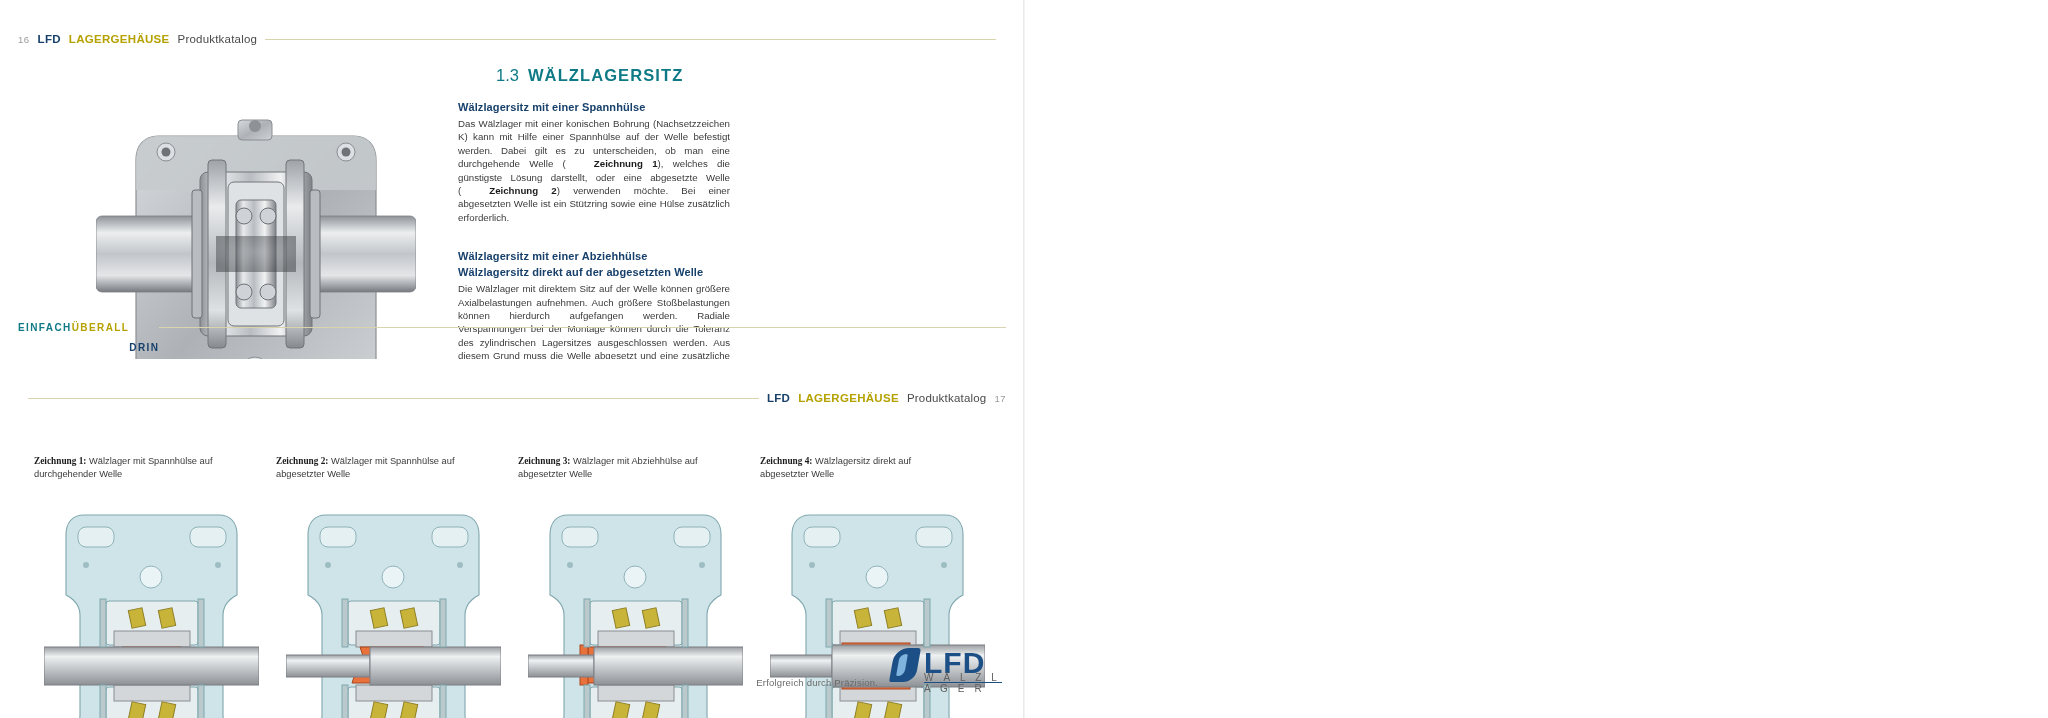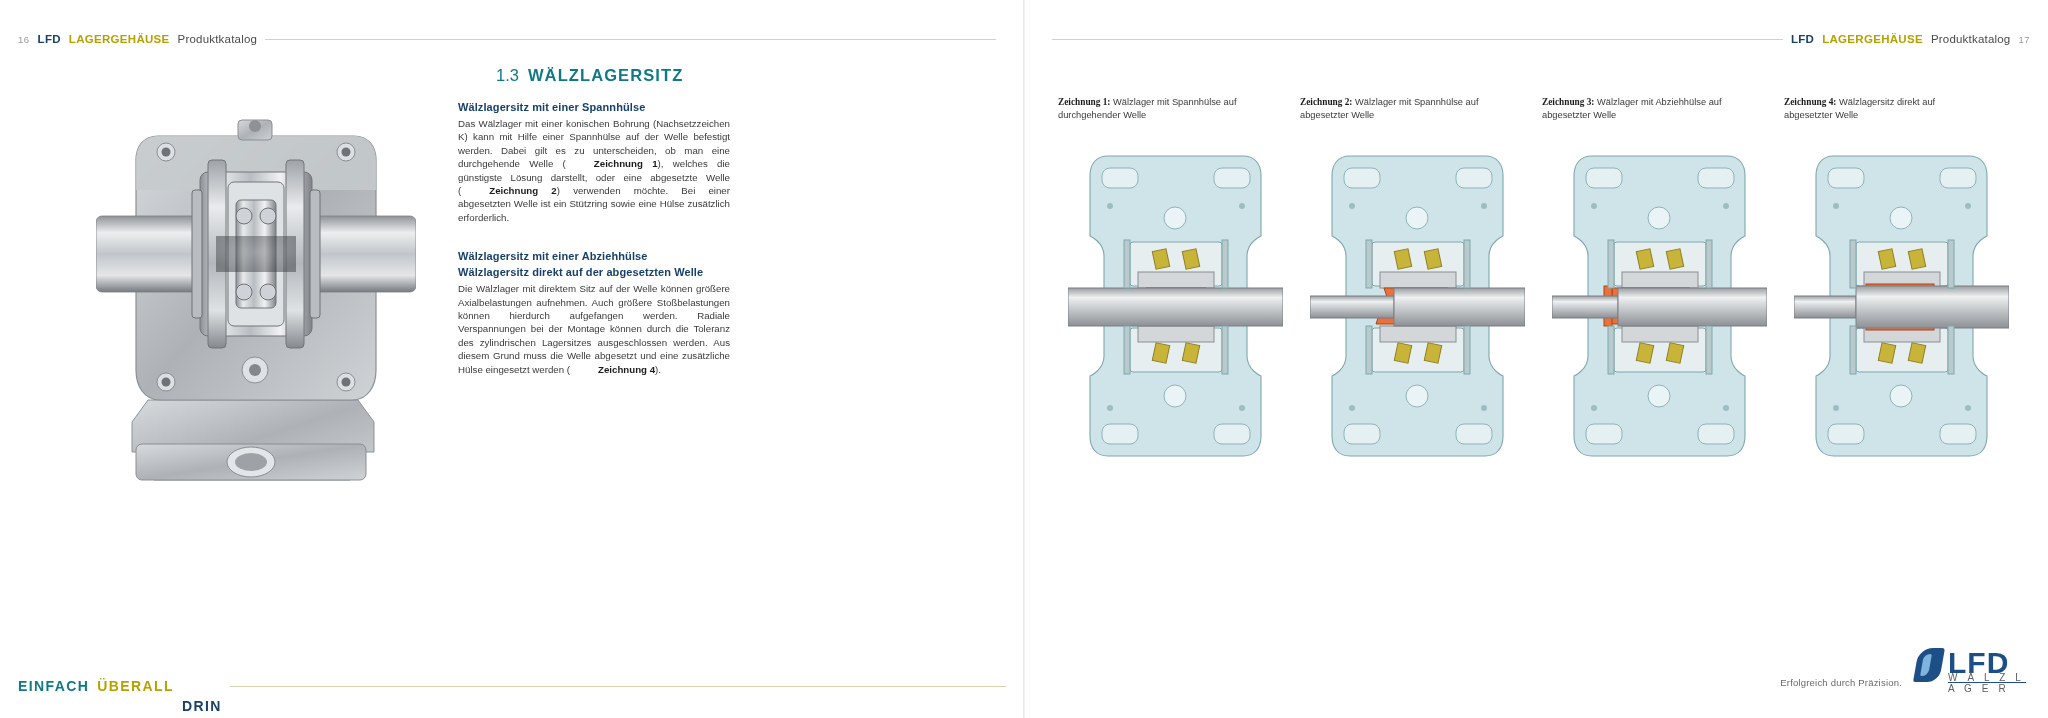--- a/index.html
+++ b/index.html
@@ -4,21 +4,21 @@
 <style>
   * { box-sizing: border-box; }
   html, body { margin: 0; padding: 0; }
   body {
     width: 2048px; height: 718px;
     background: #ffffff;
     font-family: "Liberation Sans", sans-serif;
     color: #2b2b2b;
     overflow: hidden;
   }
-  .spread { position: relative; width: 2048px; height: 718px; display: flex; }
+  .spread { position: relative; width: 2048px; height: 718px; display: flex; flex-direction: column; }
   .page { position: relative; width: 1024px; height: 718px; background: #ffffff; }
   .gutter {
     position: absolute; left: 1023px; top: 0; width: 2px; height: 718px;
     background: linear-gradient(to right, rgba(0,0,0,0.10), rgba(0,0,0,0.03));
   }
 
   
   .runhead {
     position: absolute; top: 32px; height: 14px;
     display: flex; align-items: center; gap: 8px;
@@ -32,22 +32,22 @@
   .rh-lfd { color: #17406b; font-weight: bold; letter-spacing: .3px; }
   .rh-name { color: #b5a200; font-weight: bold; letter-spacing: .3px; }
   .rh-sub { color: #4a4a4a; }
   .rule {
     flex: 1 1 auto; height: 1px; background: #d9d3ae; min-width: 10px;
   }
 
   
   .footer-left {
     position: absolute; left: 18px; right: 18px; bottom: 26px; height: 12px;
-    display: flex; align-items: center; gap: 8px;
-    font-size: 14px; letter-spacing: 1.4px; font-weight: bold;
+    display: flex; align-items: center; gap: 0;
+    font-size: 10px; letter-spacing: 1.4px; font-weight: bold;
   }
   .f-a { color: #0f7a86; }
   .f-b { color: #b5a200; }
   .f-c { color: #17406b; margin-top: 40px; }
   .footer-right {
     position: absolute; right: 20px; bottom: 22px;
     display: flex; align-items: flex-end; gap: 14px;
   }
   .claim { font-size: 9.5px; color: #6a6a6a; padding-bottom: 8px; letter-spacing: .2px; }
   .logo { position: relative; width: 112px; height: 52px; }

